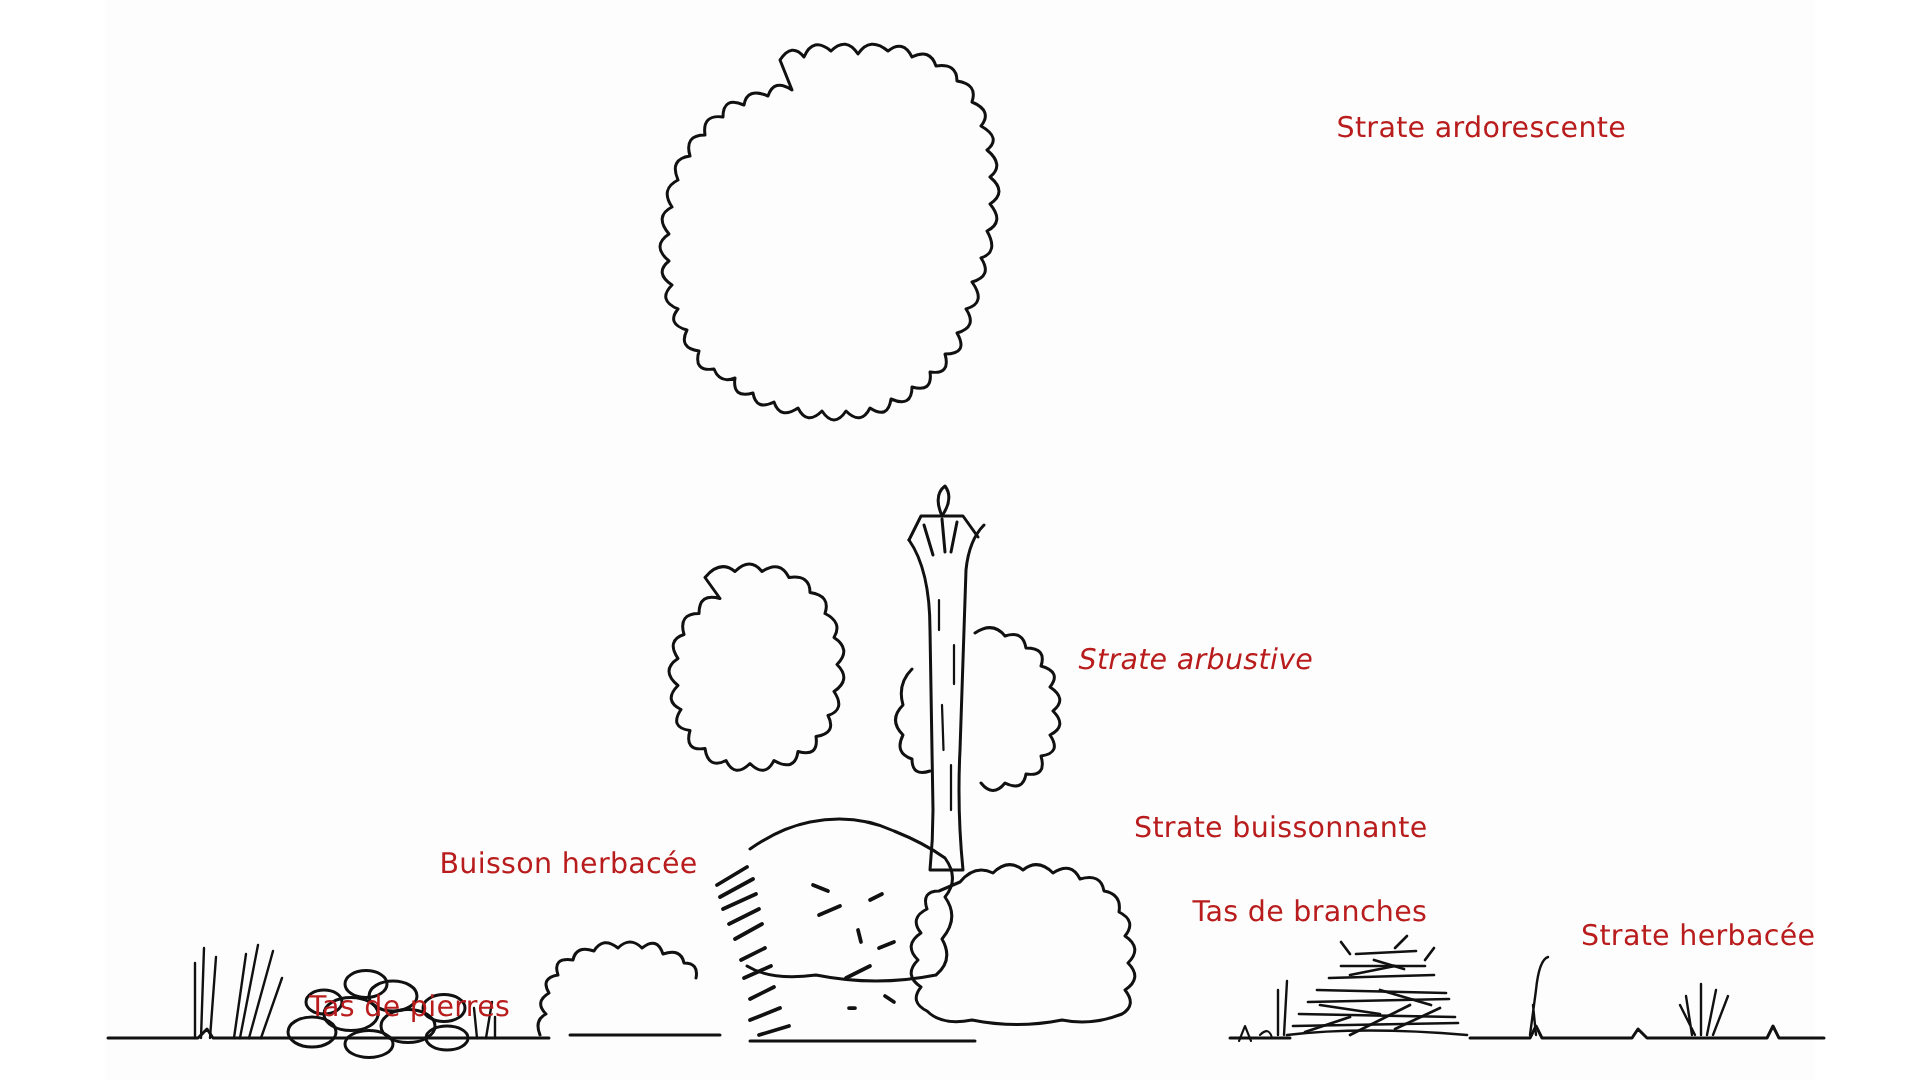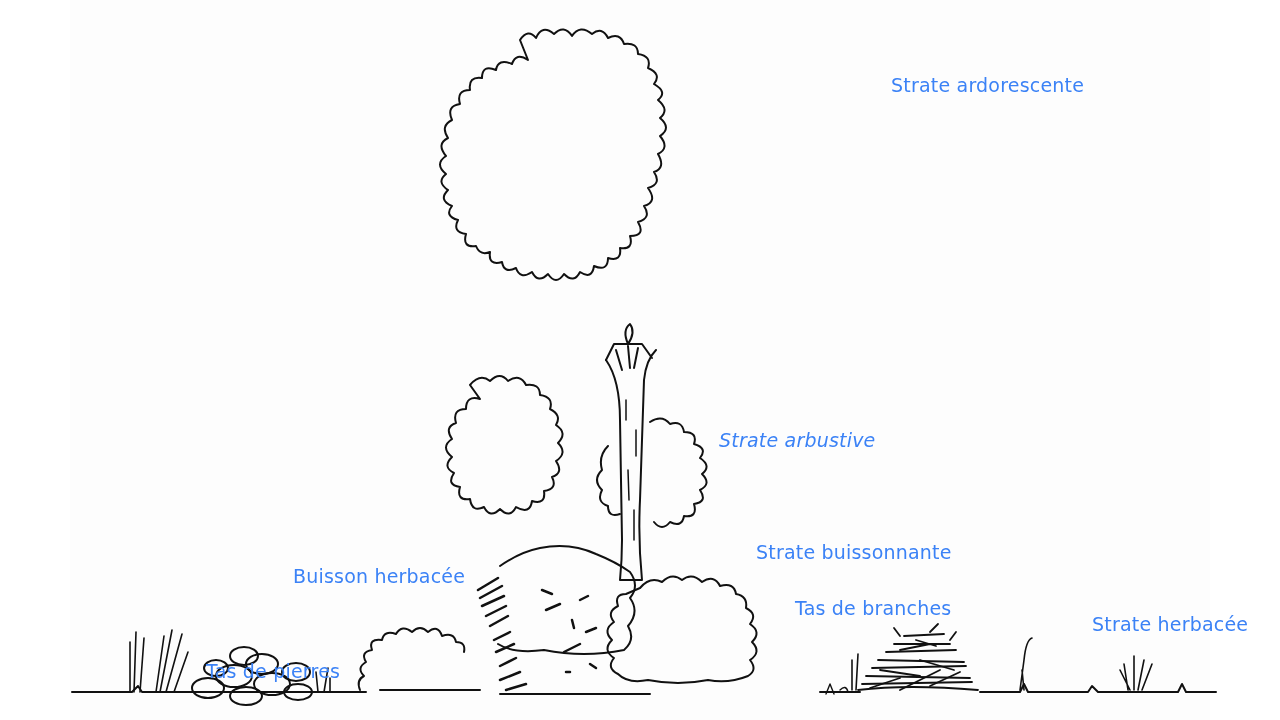--- a/index.html
+++ b/index.html
@@ -1,21 +1,21 @@
 <!DOCTYPE html>
 <html><head>
   <meta charset="utf-8">
   <style>
     html, body { margin:0; padding:0; }
     body { width:1280px; height:720px; overflow:hidden; background:#ffffff; position:relative;
            font-family:"DejaVu Sans", "Liberation Sans", sans-serif; }
     .paper { position:absolute; left:70px; top:0; width:1140px; height:720px; background:#fdfdfd; }
     .edge-right { position:absolute; left:1210px; top:0; width:70px; height:720px; background:#ffffff; }
     svg.drawing { position:absolute; left:0; top:0; width:1280px; height:720px; }
-    .label { position:absolute; font-size:19px; color:#3b82f6; white-space:nowrap; letter-spacing:0.2px; line-height:1; }
+    .label { position:absolute; font-size:19px; color:#b91c1c; white-space:nowrap; letter-spacing:0.2px; line-height:1; }
   </style>
 </head>
 <body>
 
 <div class="paper"></div>
 <div class="edge-right"></div>
 
 <svg class="drawing" viewBox="0 0 1280 720" fill="none" stroke="#111111" stroke-width="2" stroke-linecap="round" stroke-linejoin="round">
 
   <path d="M520,40 q8,-12 16,-2 q6,-14 18,-4 q10,-10 18,2 q8,-12 20,-2 q10,-8 16,4 q12,-6 16,6 q14,-2 14,10
@@ -84,13 +84,13 @@
   <path d="M72,692 l60,0 l6,-6 l4,6 l200,0 l24,0 M500,694 l150,0 M820,692 l40,0 M980,692 l40,0 l4,-8 l4,8 l60,0 l4,-6 l6,6 l80,0 l4,-8 l4,8 l30,0"></path>
   <path d="M826,694 l4,-10 l4,10 M840,690 q6,-6 8,2" stroke-width="1.4"></path>
 </svg>
 
 <div class="label" style="left:891px; top:76px;">Strate ardorescente</div>
 <div class="label" style="left:719px; top:431px;font-style:italic;">Strate arbustive</div>
 <div class="label" style="left:756px; top:543px;text-align:center;">Strate buissonnante</div>
 <div class="label" style="left:293px; top:567px;">Buisson herbacée</div>
 <div class="label" style="left:206px; top:618px;margin-top:44px;">Tas de pierres</div>
 <div class="label" style="left:795px; top:599px;">Tas de branches</div>
-<div class="label" style="left:1054px; top:615px;margin-left:38px;">Strate herbacée</div>
+<div class="label" style="left:1054px; top:615px;">Strate herbacée</div>
 
 </body></html>

